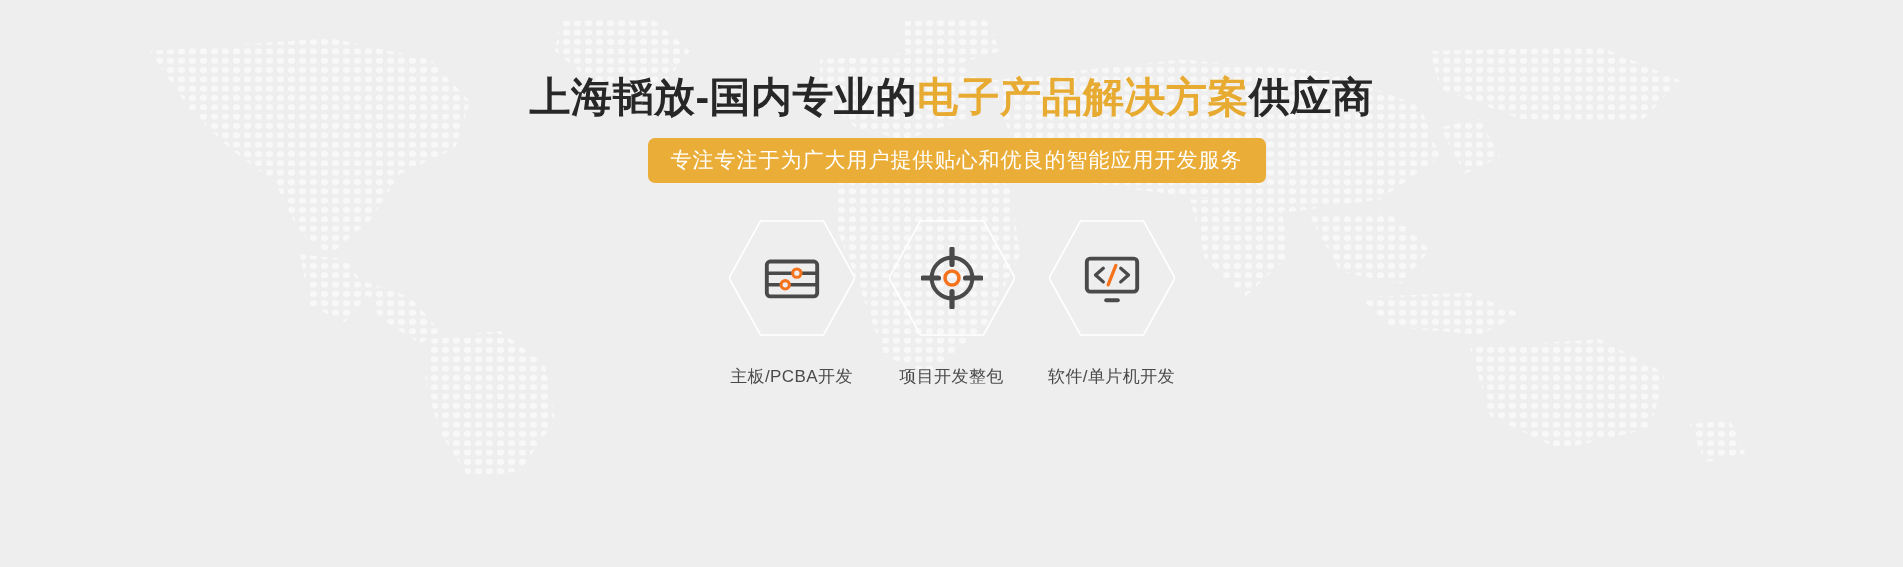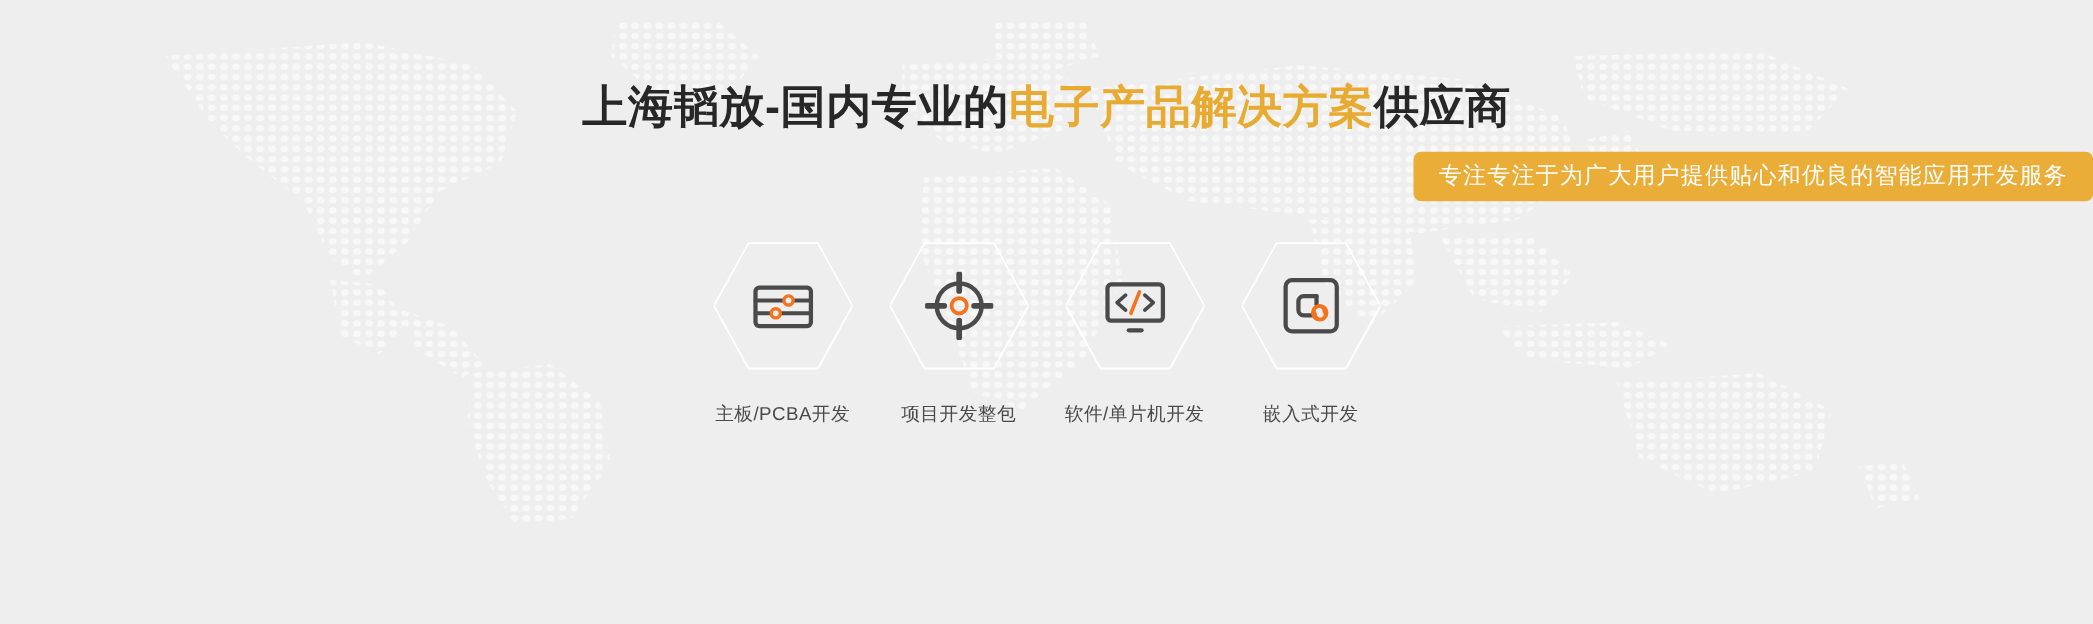--- a/index.html
+++ b/index.html
@@ -50,21 +50,21 @@
     margin-top:7px;
     font-size:15.5px;
     color:#8d8d8d;
     letter-spacing:0.35px;
     white-space:nowrap;
   }
 
   .badge-row {
     margin-top:16px;
     display:flex;
-    justify-content:flex-end;
+    justify-content:center;
     padding-left:10px;
   }
   .badge {
     display:inline-block;
     background:#eaad38;
     color:#ffffff;
     font-size:21px;
     line-height:1;
     padding:11px 23px 13px;
     border-radius:7px;
@@ -219,32 +219,16 @@
           <rect x="24" y="53" width="16" height="4" rx="2" fill="#4a4a4a"></rect>
           <path d="M23 22 L15 29 L23 36" fill="none" stroke="#4a4a4a" stroke-width="3.4" stroke-linecap="round" stroke-linejoin="round"></path>
           <path d="M41 22 L49 29 L41 36" fill="none" stroke="#4a4a4a" stroke-width="3.4" stroke-linecap="round" stroke-linejoin="round"></path>
           <path d="M36 19 L28 39" stroke="#f4731c" stroke-width="3.4" stroke-linecap="round"></path>
         </svg>
       </div>
       <div class="feature-label">软件/单片机开发</div>
     </div>
 
 
-    <div class="feature">
-      <div class="hex">
-        <svg class="hex-outline" viewBox="0 0 126 126">
-          <polygon points="31.5,6 94.5,6 126,63 94.5,120 31.5,120 0,63" fill="none" stroke="#ffffff" stroke-width="1.6"></polygon>
-        </svg>
-        <svg class="glyph" viewBox="0 0 64 64">
-          <rect x="8" y="8" width="48" height="48" rx="6" fill="none" stroke="#4a4a4a" stroke-width="4"></rect>
-          <path d="M37 23 L25 23 A5 5 0 0 0 20 28 L20 36 A5 5 0 0 0 25 41 L33 41" fill="none" stroke="#4a4a4a" stroke-width="4" stroke-linecap="round"></path>
-          <path d="M37 23 L37 31" fill="none" stroke="#4a4a4a" stroke-width="4" stroke-linecap="round"></path>
-          <path d="M36 40 A4.6 4.6 0 0 1 42.5 33.5 L45 36" fill="none" stroke="#f4731c" stroke-width="3.2" stroke-linecap="round"></path>
-          <path d="M44 37 A4.6 4.6 0 0 1 37.5 43.5 L35 41" fill="none" stroke="#f4731c" stroke-width="3.2" stroke-linecap="round"></path>
-          <circle cx="40" cy="38.5" r="6.6" fill="none" stroke="#f4731c" stroke-width="3.2"></circle>
-        </svg>
-      </div>
-      <div class="feature-label">嵌入式开发</div>
-    </div>
 
 
   </div>
 </div>
 
 </body></html>

